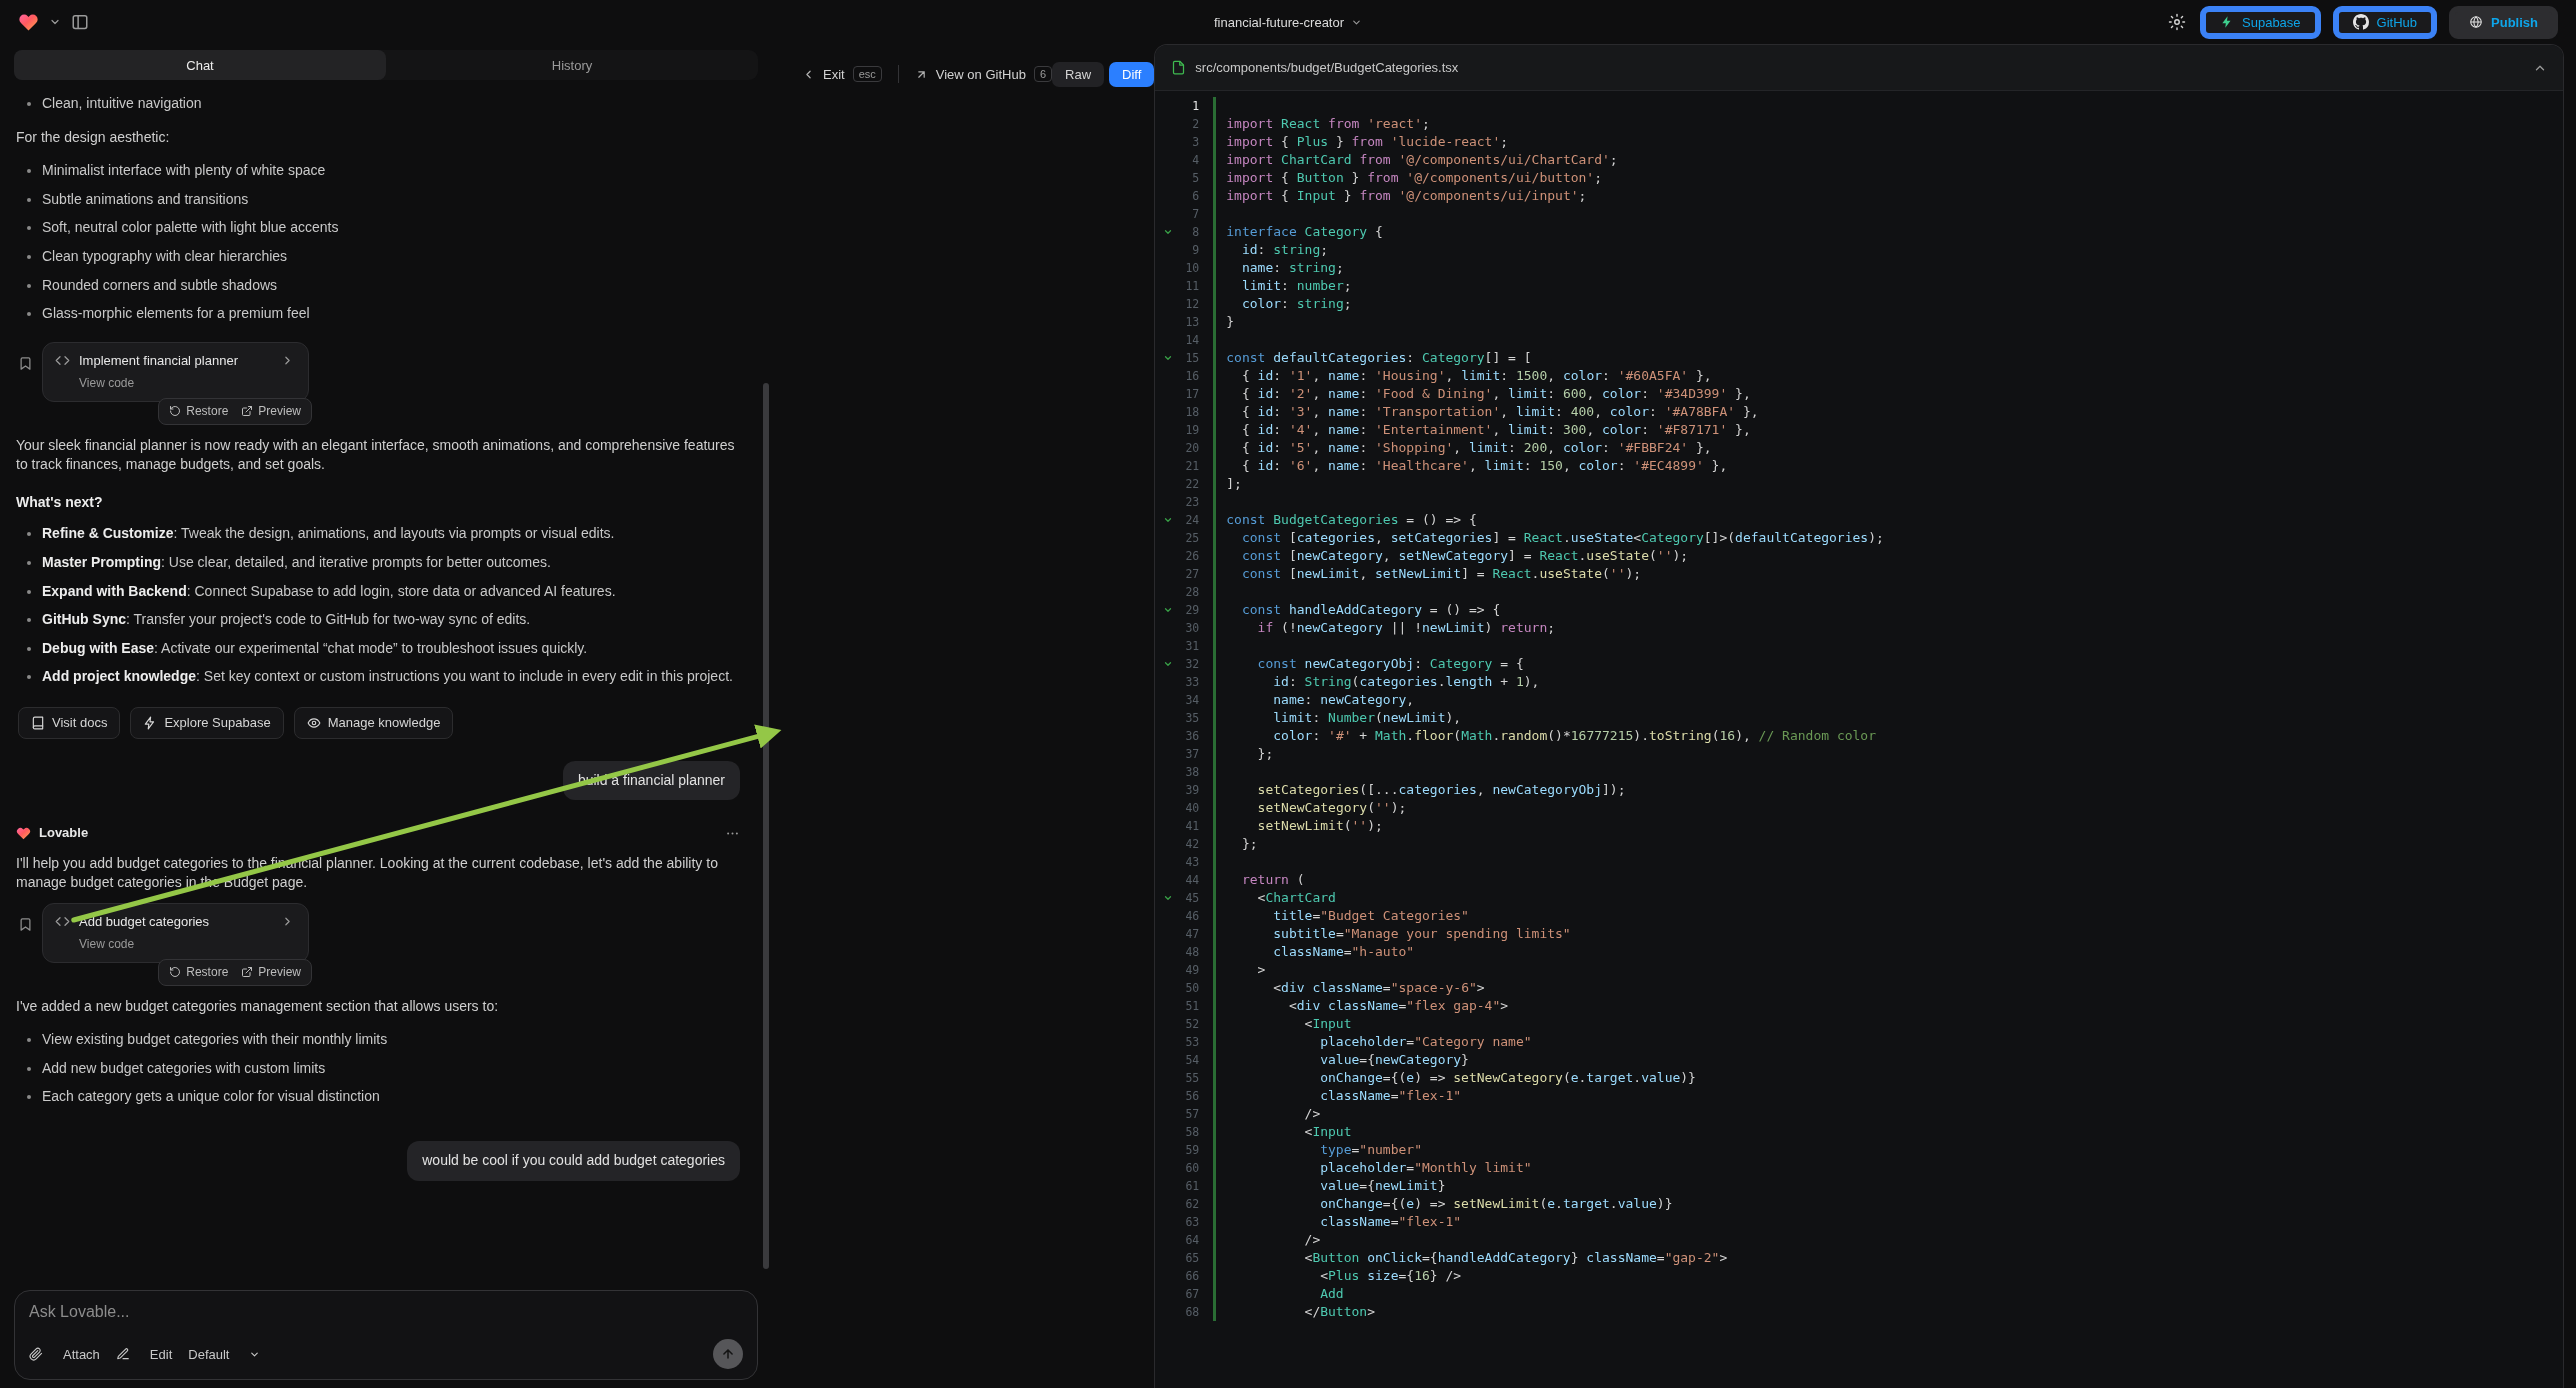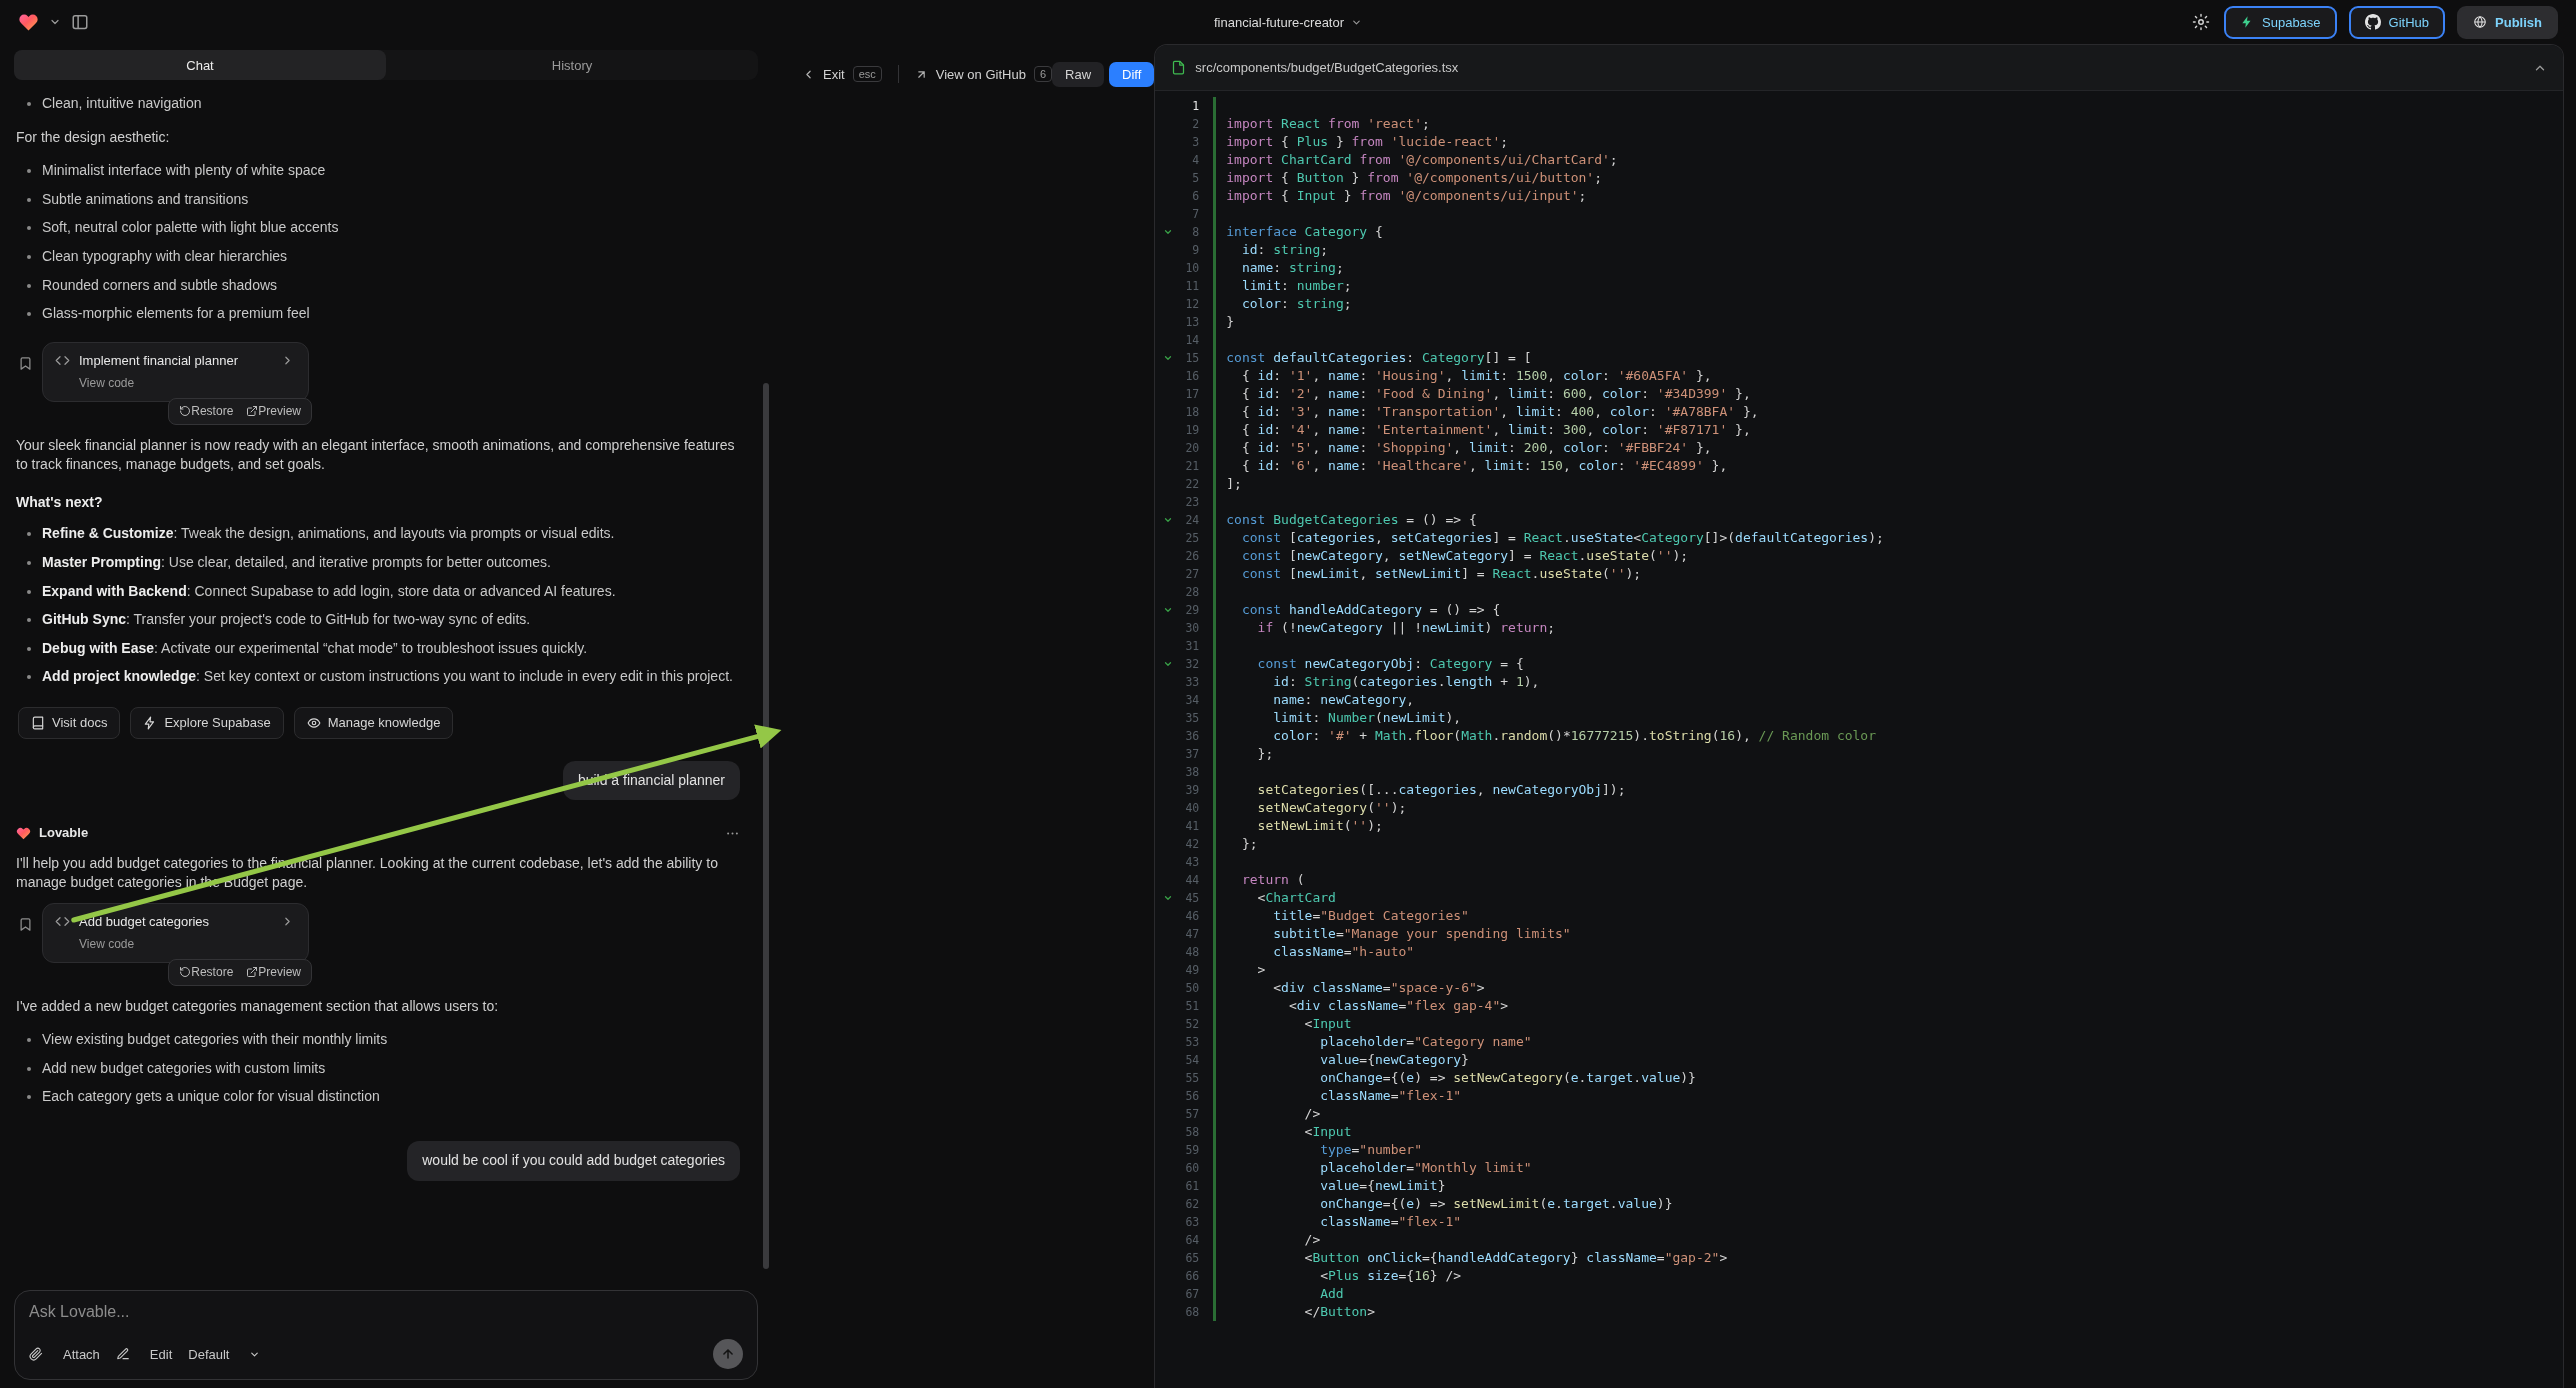--- a/index.html
+++ b/index.html
@@ -9,21 +9,21 @@
   button { background:none; border:none; color:inherit; font:inherit; cursor:pointer; }
 
   .app { width:2576px; height:1388px; display:flex; flex-direction:column; position:relative; }
 
   
   .topbar { height:44px; flex:none; display:flex; align-items:center; padding:0 18px; position:relative; background:#0e0e0f; }
   .tb-left { display:flex; align-items:center; gap:10px; }
   .tb-center { position:absolute; left:50%; transform:translateX(-50%); display:flex; align-items:center; gap:7px; font-size:13px; color:#dcdcdc; }
   .tb-right { margin-left:auto; display:flex; align-items:center; gap:12px; }
   .pill { display:flex; align-items:center; gap:8px; height:33px; padding:0 14px; border-radius:9px;
-    background:#1a1a1c; border:2px solid #3b82f6; font-size:13px; color:#7dd3fc; }
+    background:#1a1a1c; border:6px solid #3b82f6; font-size:13px; color:#0ea5e9; }
   .pill.publish { background:#2d2d30; border-color:#2d2d30;font-weight:bold; }
   .icon-dim { color:#9a9a9a; }
   .icon-light { color:#d6d6d6; }
 
   
   .main { flex:1; min-height:0; display:flex; }
 
   
   .chat-panel { width:772px; flex:none; display:flex; flex-direction:column; padding:6px 14px 8px 14px; position:relative; }
   .tabbar { height:30px; flex:none; display:flex; background:#141415; border-radius:9px; margin-bottom:8px; }
@@ -40,21 +40,21 @@
 
   .edit-card-row { display:flex; align-items:flex-start; gap:9px; margin:6px 0 34px 2px; }
   .bookmark { margin-top:14px; color:#8d8d8d; }
   .edit-card { position:relative; background:#1b1b1d; border:1px solid #2c2c2f; border-radius:12px; padding:9px 14px 8px 12px; min-width:267px; }
   .ec-title-row { display:flex; align-items:center; gap:9px; }
   .ec-title { font-size:13px; color:#e8e8e8; }
   .ec-chevron { margin-left:auto; color:#9a9a9a; padding-left:12px; }
   .ec-viewcode { font-size:12px; color:#9a9a9a; margin:5px 0 0 24px; display:inline-block; }
   .ec-actions { position:absolute; right:-4px; bottom:-24px; display:flex; align-items:center; gap:13px;
     background:#1b1b1d; border:1px solid #333336; border-radius:8px; padding:4px 10px; font-size:12px; color:#bdbdbd; }
-  .ec-action { display:flex; align-items:center; }
+  .ec-action { display:flex; align-items:center; gap:5px; }
 
   .quick-actions { display:flex; gap:10px; margin:4px 0 22px 2px; }
   .qa-btn { display:flex; align-items:center; gap:7px; height:32px; padding:0 12px; border-radius:8px;
     background:#151517; border:1px solid #2c2c2e; font-size:13px; color:#d6d6d6; }
 
   .bubble-row { display:flex; justify-content:flex-end; margin:6px 0 24px 0; }
   .bubble { background:#242427; border-radius:12px; padding:10px 15px; font-size:14px; color:#e2e2e2; max-width:558px; }
 
   .assistant-header { display:flex; align-items:center; gap:8px; margin:2px 0 11px 0; }
   .assistant-name { font-size:13px; font-weight:700; color:#e8e8e8; }

